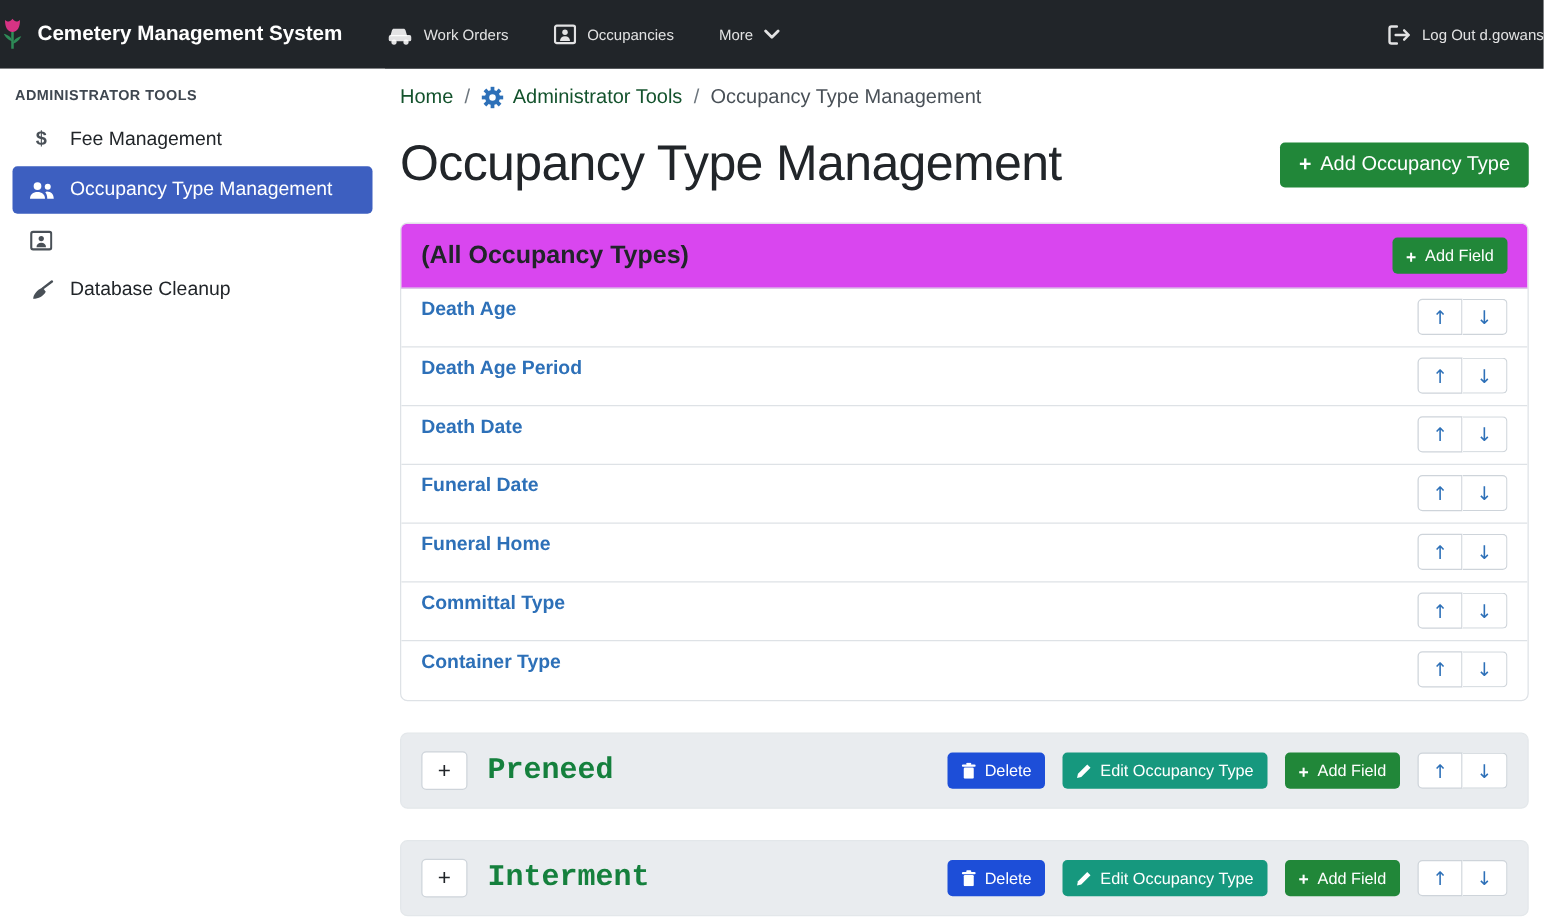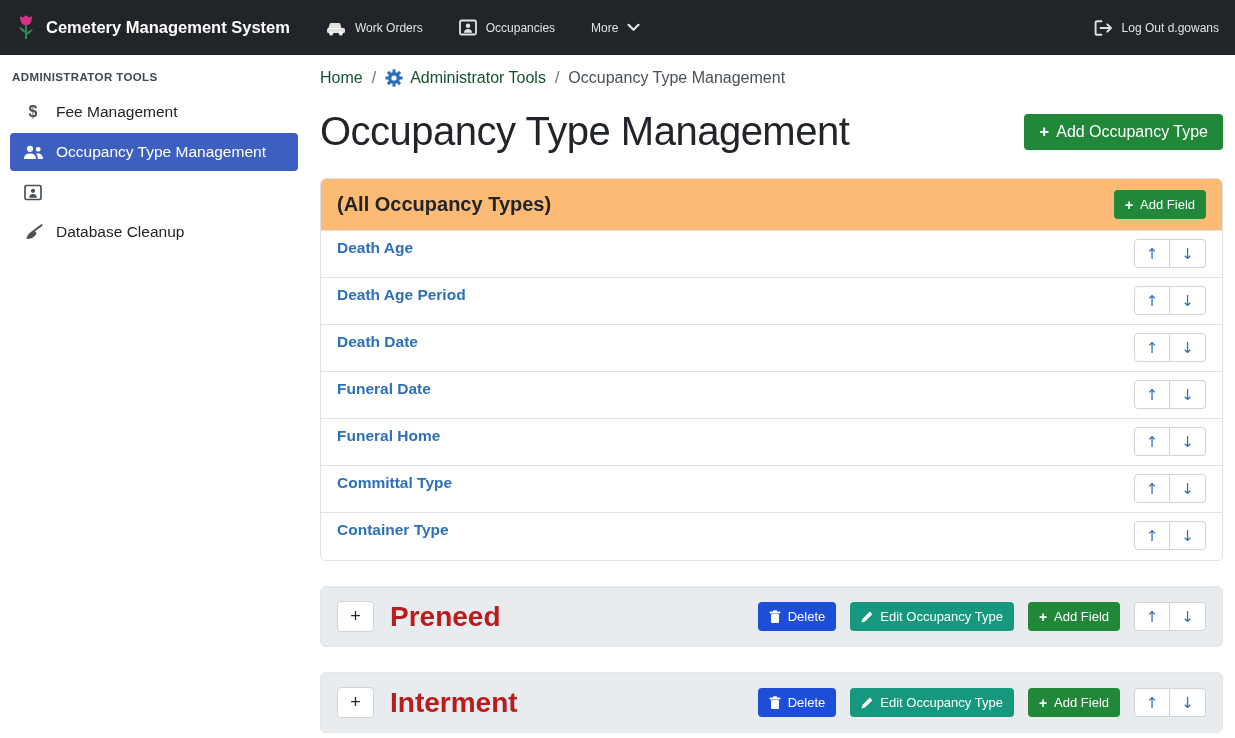--- a/index.html
+++ b/index.html
@@ -7,21 +7,21 @@
   body {
     font-family: "Liberation Sans", "DejaVu Sans", sans-serif;
     background: #ffffff;
     color: #212529;
     position: relative;
   }
 
   
   .navbar {
     height: 55px; background: #212529; display: flex; align-items: center;
-    padding: 0 16px; color: #fff;
+    padding: 0 0; color: #fff;
   }
   .brand { display: flex; align-items: center; gap: 10px; font-weight: 700; font-size: 16.5px; color: #fff; cursor: pointer; }
   .nav-link {
     display: flex; align-items: center; gap: 9px; color: rgba(255,255,255,.87);
     font-size: 12px; margin-left: 36px; cursor: pointer; text-decoration: none;
   }
   .nav-link svg { display: block; }
   .nav-right { margin-left: auto; }
 
   
@@ -57,21 +57,21 @@
   .btn-lg { font-size: 16px; padding: 9px 15px; }
   .btn-sm { font-size: 13px; padding: 7px 11px; }
   .btn-sm .plus { font-size: 14px; }
   .btn-green { background: #218739; }
   .btn-teal { background: #16987e; }
   .btn-red { background: #1d4ed8; }
 
   
   .card { margin-top: 24px; border: 1px solid #dee2e6; border-radius: 6px; overflow: hidden; background: #fff; }
   .card-header {
-    background: #fdba74; border-bottom: 1px solid #dee2e6;
+    background: #d946ef; border-bottom: 1px solid #dee2e6;
     padding: 11px 16px; display: flex; align-items: center; justify-content: space-between;
   }
   .card-title { font-size: 20px; font-weight: 600; color: #212529; }
   .field-row {
     display: flex; justify-content: space-between;
     padding: 8px 16px; border-bottom: 1px solid #dee2e6; min-height: 47px;
   }
   .field-row:last-child { border-bottom: none; }
   .field-link { color: #2d70b8; font-weight: 700; font-size: 15.5px; text-decoration: none; cursor: pointer; }
 
@@ -86,21 +86,21 @@
 
   
   .section-bar {
     margin-top: 25px; background: #e9ecef; border: 1px solid #e3e7ea; border-radius: 6px;
     padding: 12px 16px; display: flex; align-items: center; gap: 16px; min-height: 61px;
   }
   .expand-btn {
     width: 37px; height: 31px; background: #fff; border: 1px solid #ced4da; border-radius: 4px;
     font-size: 18px; color: #212529; cursor: pointer; display: flex; align-items: center; justify-content: center;
   }
-  .section-title { font-size: 28px; font-weight: 600; color: #b91c1c; margin-right: auto; }
+  .section-title { font-size: 24px; font-weight: 600; color: #15803d; margin-right: auto; font-family: Liberation Mono, monospace; }
   .section-actions { display: flex; align-items: center; gap: 14px; }
 
   .icn-svg { display: block; }
 </style>
 </head>
 <body>
 
 <div class="navbar">
   <div class="brand">
     <span>

